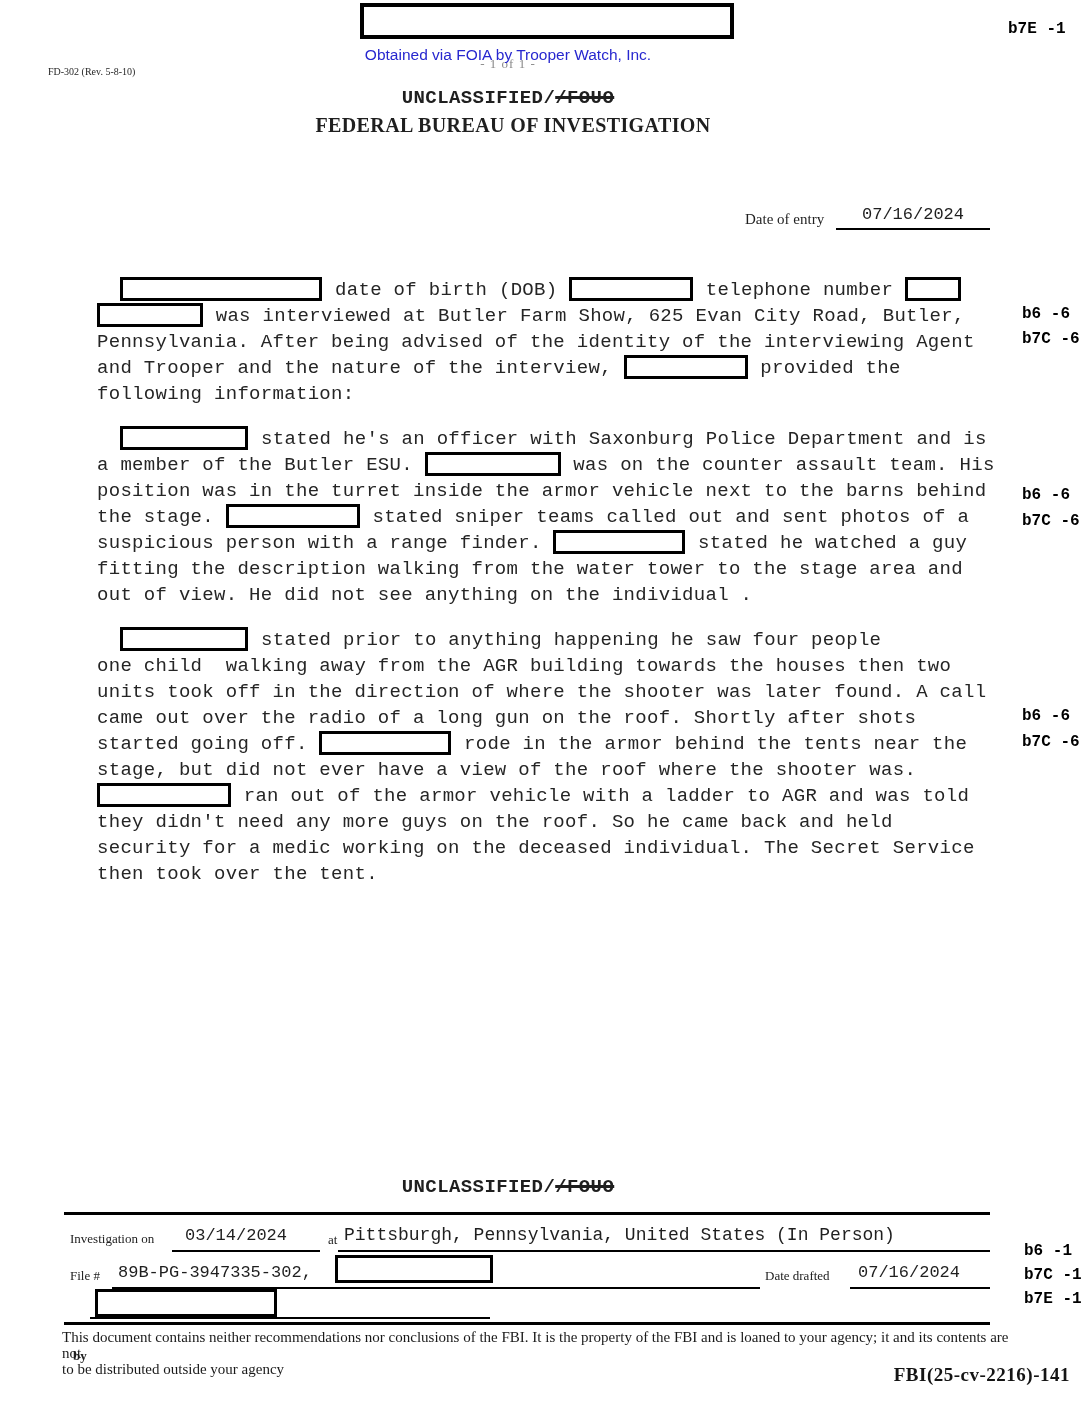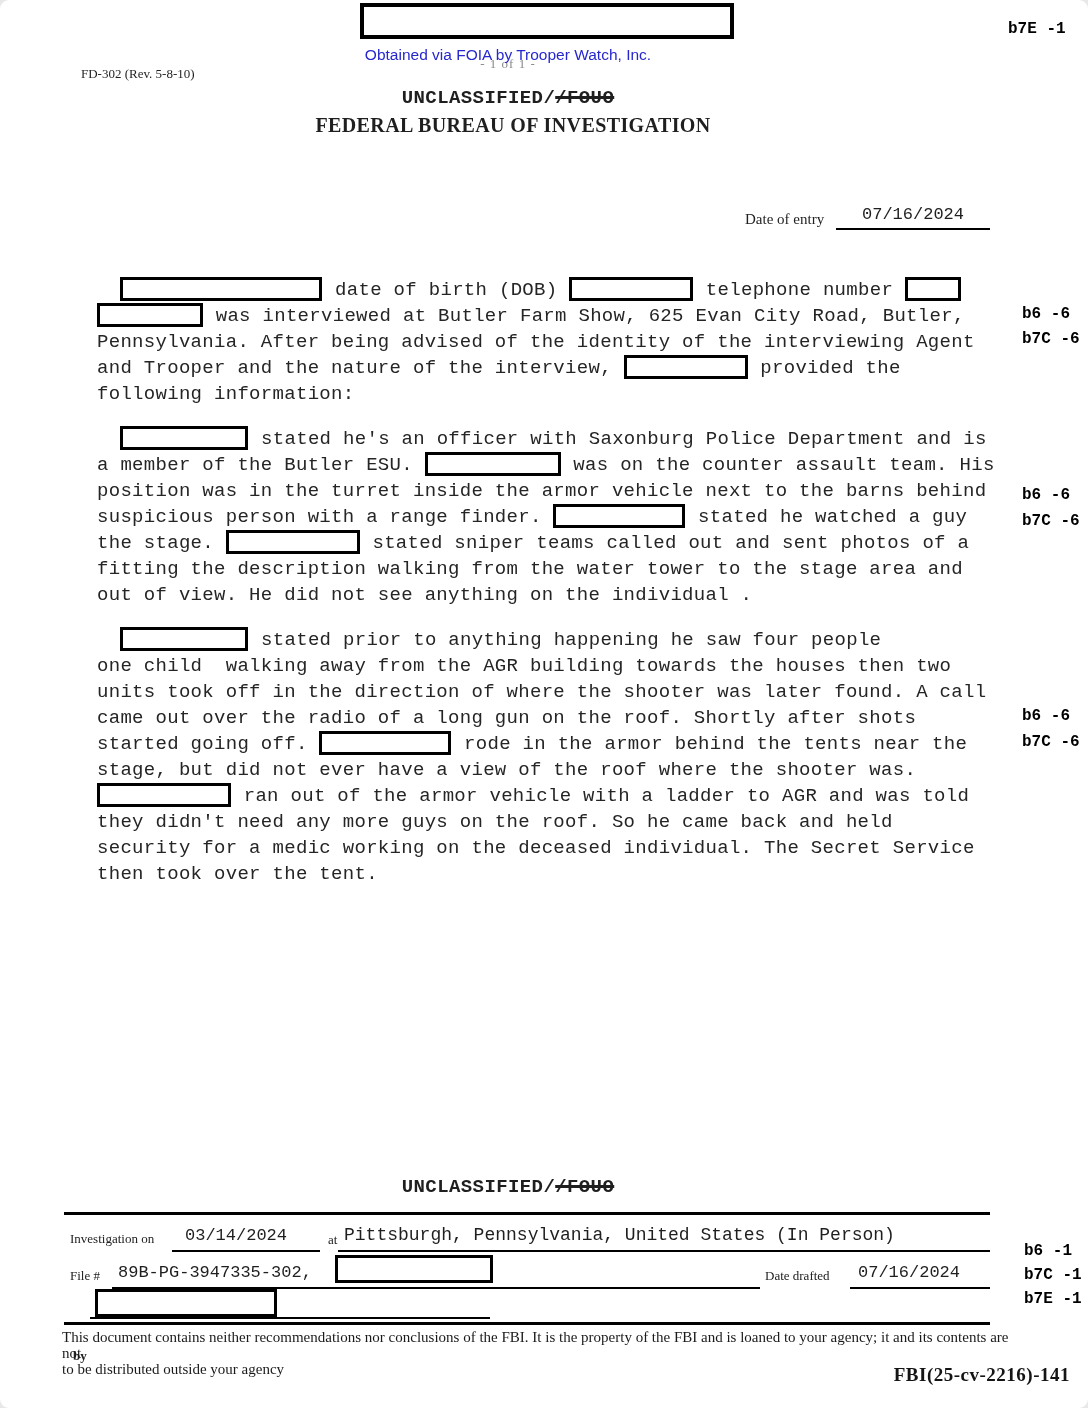--- a/index.html
+++ b/index.html
@@ -1,36 +1,35 @@
 <!DOCTYPE html>
 <html><head>
 <meta charset="utf-8">
 <style>
   html,body { margin:0; padding:0; background:#e8e8e8; }
   .page {
     position:relative; width:1088px; height:1408px; background:#ffffff;
     margin:0 auto; overflow:hidden; color:#1f1f1f;
     font-family:"Liberation Serif", serif;
-    border-radius:9px;
   }
   .abs { position:absolute; }
   .mono { font-family:"Liberation Mono", monospace; }
   .serif { font-family:"Liberation Serif", serif; }
   .sans { font-family:"Liberation Sans", sans-serif; }
 
   
   .top-box { left:360px; top:3px; width:366px; height:28px; border:4px solid #000; background:#fff; }
 
   
   .faint-page { left:0; top:56px; width:1016px; text-align:center; color:#8a8a8a;
                 font-size:13px; letter-spacing:1px; z-index:1; }
   .foia { left:0; top:46px; width:1016px; text-align:center; color:#2727cf;
           font-size:15.5px; z-index:2; }
 
-  .form-id { left:48px; top:66px; font-size:13px;margin-left:33px; }
+  .form-id { left:48px; top:66px; font-size:10px; }
 
   .clf { left:0; width:1016px; text-align:center; font-weight:bold;
          font-size:19px; letter-spacing:0.4px; }
   .clf-top { top:87px; }
   .clf-bottom { top:1176px; }
   .struck { text-decoration:line-through; text-decoration-thickness:2.5px; }
 
   .agency { left:0; top:114px; width:1026px; text-align:center; font-weight:bold;
             font-size:20px; letter-spacing:0.4px; }
 
@@ -91,22 +90,22 @@
         <div class="bline"><span>  </span><span class="redact" style="width: 196px;"></span><span> date of birth (DOB) </span><span class="redact" style="width: 118px;"></span><span> telephone number </span><span class="redact" style="width: 50px;"></span></div>
         <div class="bline"><span class="redact" style="width: 100px;"></span><span> was interviewed at Butler Farm Show, 625 Evan City Road, Butler,</span></div>
         <div class="bline"><span>Pennsylvania. After being advised of the identity of the interviewing Agent</span></div>
         <div class="bline"><span>and Trooper and the nature of the interview, </span><span class="redact" style="width: 118px;"></span><span> provided the</span></div>
         <div class="bline"><span>following information:</span></div>
       </div>
       <div class="para">
         <div class="bline"><span>  </span><span class="redact" style="width: 122px;"></span><span> stated he's an officer with Saxonburg Police Department and is</span></div>
         <div class="bline"><span>a member of the Butler ESU. </span><span class="redact" style="width: 130px;"></span><span> was on the counter assault team. His</span></div>
         <div class="bline"><span>position was in the turret inside the armor vehicle next to the barns behind</span></div>
+        <div class="bline"><span>the stage. </span><span class="redact" style="width: 128px;"></span><span> stated sniper teams called out and sent photos of a</span></div>
         <div class="bline"><span>suspicious person with a range finder. </span><span class="redact" style="width: 126px;"></span><span> stated he watched a guy</span></div>
-        <div class="bline"><span>the stage. </span><span class="redact" style="width: 128px;"></span><span> stated sniper teams called out and sent photos of a</span></div>
         <div class="bline"><span>fitting the description walking from the water tower to the stage area and</span></div>
         <div class="bline"><span>out of view. He did not see anything on the individual .</span></div>
       </div>
       <div class="para">
         <div class="bline"><span>  </span><span class="redact" style="width: 122px;"></span><span> stated prior to anything happening he saw four people</span></div>
         <div class="bline"><span>one child  walking away from the AGR building towards the houses then two</span></div>
         <div class="bline"><span>units took off in the direction of where the shooter was later found. A call</span></div>
         <div class="bline"><span>came out over the radio of a long gun on the roof. Shortly after shots</span></div>
         <div class="bline"><span>started going off. </span><span class="redact" style="width: 126px;"></span><span> rode in the armor behind the tents near the</span></div>
         <div class="bline"><span>stage, but did not ever have a view of the roof where the shooter was.</span></div>

